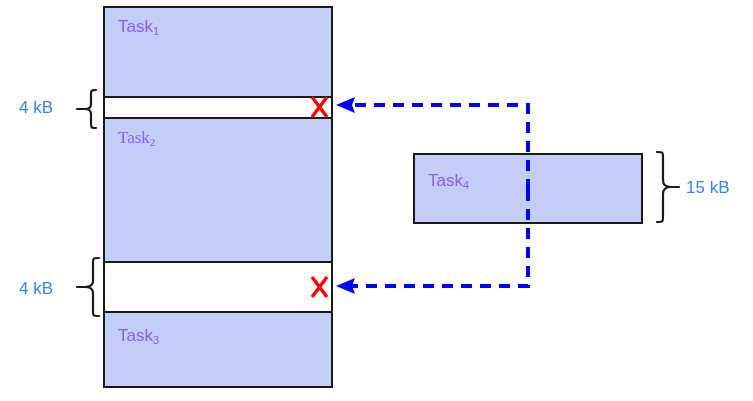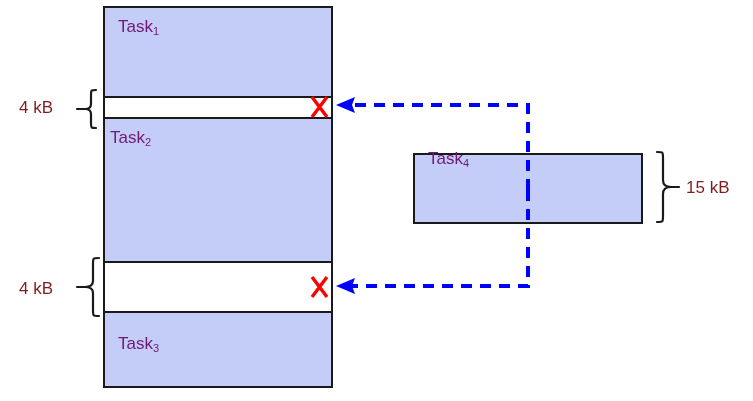--- a/index.html
+++ b/index.html
@@ -28,34 +28,34 @@
     box-sizing: border-box;
     background: #ffffff;
     border-top: 2px solid #1a1a1a;
     border-bottom: 2px solid #1a1a1a;
     border-left: 2px solid #1a1a1a;
     border-right: 2px solid #1a1a1a;
   }
   .task-label {
     position: absolute;
     font-size: 17px;
-    color: #701a75;
+    color: #8b5cf6;
     line-height: 1;
     white-space: nowrap;
   }
   .task-label sub {
     font-size: 11px;
     vertical-align: baseline;
     position: relative;
     top: 3px;
   }
   .size-label {
     position: absolute;
     font-size: 17px;
-    color: #7f1d1d;
+    color: #3b82f6;
     line-height: 1;
     white-space: nowrap;
   }
   .brace {
     position: absolute;
   }
   .xmark {
     position: absolute;
   }
   .arrow-layer {
@@ -79,45 +79,45 @@
 <div id="canvas">
 
   <div class="mem-block" style="left:103px; top:6px; width:230px; height:92px;"></div>
   <div class="task-label" style="left:118px; top:18px;">
     <span>Task</span><sub>1</sub>
   </div>
 
   <div class="mem-gap" style="left:103px; top:96px; width:230px; height:23px;"></div>
 
   <div class="mem-block" style="left:103px; top:117px; width:230px; height:146px;"></div>
-  <div class="task-label" style="left:110px; top:129px;">
+  <div class="task-label" style="left:118px; top:129px;font-family:Liberation Serif, serif;">
     <span>Task</span><sub>2</sub>
   </div>
 
   <div class="mem-gap" style="left:103px; top:261px; width:230px; height:52px;"></div>
 
   <div class="mem-block" style="left:103px; top:311px; width:230px; height:77px;"></div>
-  <div class="task-label" style="left:118px; top:335px;">
+  <div class="task-label" style="left:118px; top:327px;">
     <span>Task</span><sub>3</sub>
   </div>
 
   <div class="size-label" style="left:19px; top:99px;">4 kB</div>
   <svg class="brace" style="left:72px; top:88px;" width="28" height="42" viewBox="0 0 28 42">
     <path d="M 24 2 C 19 2, 19 2, 19 7 L 19 16 C 19 20, 16 21, 13 21 C 16 21, 19 22, 19 26 L 19 35 C 19 40, 19 40, 24 40" fill="none" stroke="#1a1a1a" stroke-width="2.2" stroke-linecap="round"></path>
     <path d="M 13 21 L 5 21" fill="none" stroke="#1a1a1a" stroke-width="2.2" stroke-linecap="round"></path>
   </svg>
 
   <div class="size-label" style="left:19px; top:280px;">4 kB</div>
   <svg class="brace" style="left:72px; top:256px;" width="32" height="64" viewBox="0 0 32 64">
     <path d="M 27 2 C 21 2, 21 2, 21 8 L 21 25 C 21 30, 17 31, 13 31 C 17 31, 21 32, 21 37 L 21 54 C 21 60, 21 60, 27 60" fill="none" stroke="#1a1a1a" stroke-width="2.2" stroke-linecap="round"></path>
     <path d="M 13 31 L 5 31" fill="none" stroke="#1a1a1a" stroke-width="2.2" stroke-linecap="round"></path>
   </svg>
 
   <div class="task4-box" style="left:413px; top:153px; width:230px; height:71px;"></div>
-  <div class="task-label" style="left:428px; top:150px;">
+  <div class="task-label" style="left:428px; top:172px;">
     <span>Task</span><sub>4</sub>
   </div>
 
   <svg class="brace" style="left:651px; top:149px;" width="34" height="80" viewBox="0 0 34 80">
     <path d="M 6 3 C 12 3, 12 3, 12 9 L 12 31 C 12 37, 16 38, 20 38 C 16 38, 12 39, 12 45 L 12 67 C 12 73, 12 73, 6 73" fill="none" stroke="#1a1a1a" stroke-width="2.2" stroke-linecap="round"></path>
     <path d="M 20 38 L 28 38" fill="none" stroke="#1a1a1a" stroke-width="2.2" stroke-linecap="round"></path>
   </svg>
   <div class="size-label" style="left:686px; top:179px;">15 kB</div>
 
   <svg class="xmark" style="left:308px; top:94px;" width="24" height="26" viewBox="0 0 24 26">

